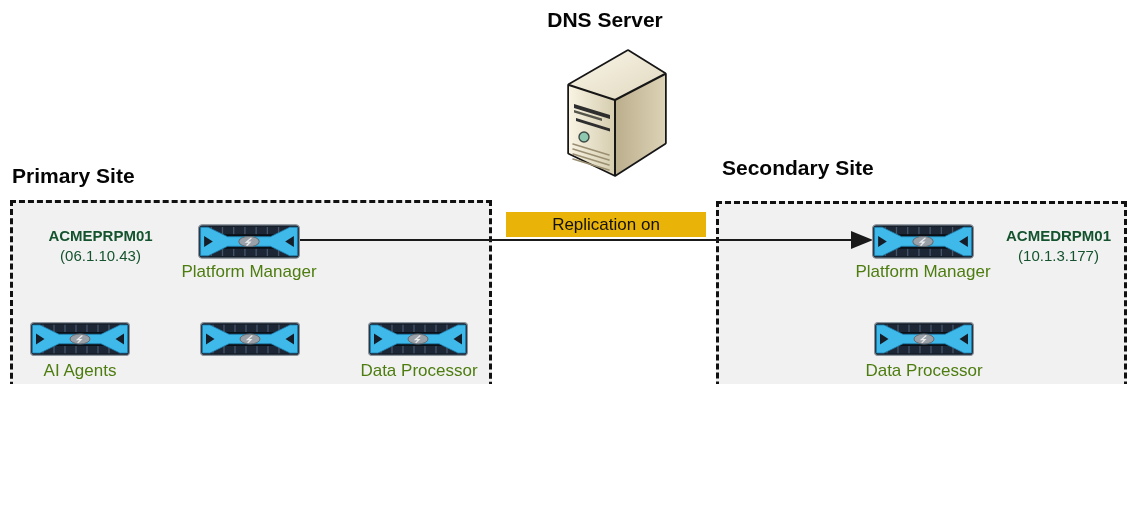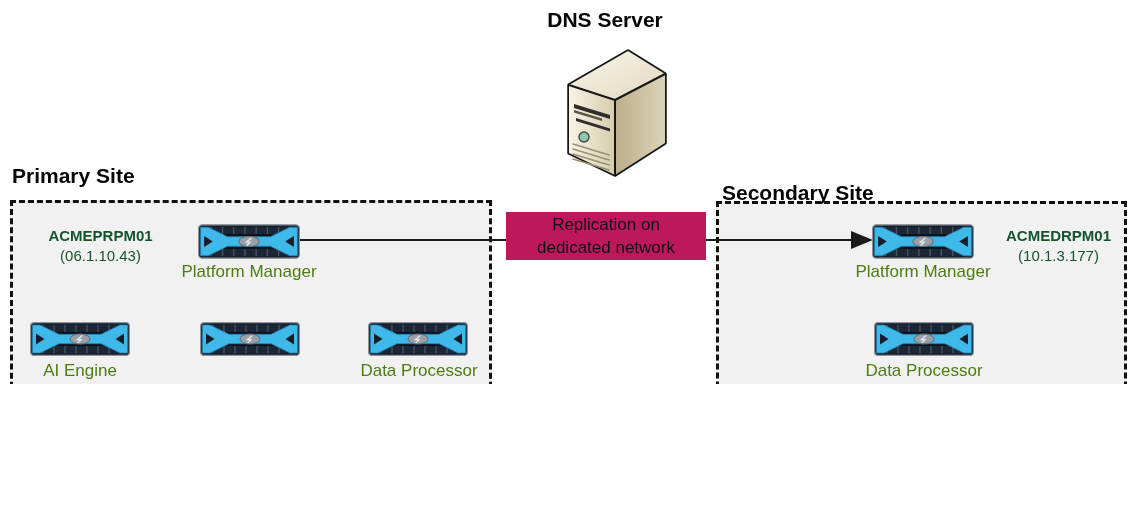--- a/index.html
+++ b/index.html
@@ -44,21 +44,21 @@
     height:2px;background:#1a1a1a;z-index:5;
   }
   .arrow-head{
     width:0;height:0;
     border-top:9px solid transparent;
     border-bottom:9px solid transparent;
     border-left:22px solid #1a1a1a;
     z-index:5;
   }
   .conn-label{
-    background:#be185d;
+    background:#eab308;
     text-align:center;
     font-size:17px;
     line-height:23px;
     color:#111111;
     z-index:7;
     padding:1px 0;
   }
   .dns-title{
     font-size:21px;font-weight:bold;color:#050505;
     text-align:center;z-index:4;white-space:nowrap;
@@ -123,46 +123,45 @@
 </svg>
 
 <div id="canvas">
 
   <div class="abs dns-title" style="left:485px;top:8px;width:240px;">DNS Server</div>
   <svg class="abs" style="left:552px;top:40px;z-index:3;" width="120" height="150">
       <use href="#server-tower"></use>
     </svg>
 
   <div class="abs site-title" style="left:12px;top:164px;">Primary Site</div>
-  <div class="abs site-title" style="left:722px;top:181px;">Secondary Site</div>
+  <div class="abs site-title" style="left:722px;top:156px;">Secondary Site</div>
 
   <div class="abs site-box" style="left:10px;top:200px;width:482px;height:315px;"></div>
   <div class="abs site-box" style="left:716px;top:201px;width:411px;height:313px;"></div>
 
   <div class="abs conn-line" style="left:300px;top:239px;width:554px;"></div>
   <div class="abs arrow-head" style="left:851px;top:231px;"></div>
   <div class="abs conn-label" style="left:506px;top:212px;width:200px;">
     <div>Replication on</div>
-    <div>dedicated network</div>
   </div>
 
   <div class="abs host-block" style="left:28px;top:226px;width:145px;">
     <div class="host-name">ACMEPRPM01</div>
     <div class="host-ip">(06.1.10.43)</div>
   </div>
 
   <svg class="abs appliance" style="left:198px;top:224px;" width="102" height="35">
       <use href="#appliance"></use>
     </svg>
   <div class="abs node-label" style="left:163px;top:262px;width:172px;">Platform Manager</div>
 
   <svg class="abs appliance" style="left:30px;top:322px;" width="100" height="34">
       <use href="#appliance"></use>
     </svg>
-  <div class="abs node-label" style="left:10px;top:361px;width:140px;">AI Engine</div>
+  <div class="abs node-label" style="left:10px;top:361px;width:140px;">AI Agents</div>
 
   <svg class="abs appliance" style="left:200px;top:322px;" width="100" height="34">
       <use href="#appliance"></use>
     </svg>
 
   <svg class="abs appliance" style="left:368px;top:322px;" width="100" height="34">
       <use href="#appliance"></use>
     </svg>
   <div class="abs node-label" style="left:344px;top:361px;width:150px;">Data Processor</div>
 

